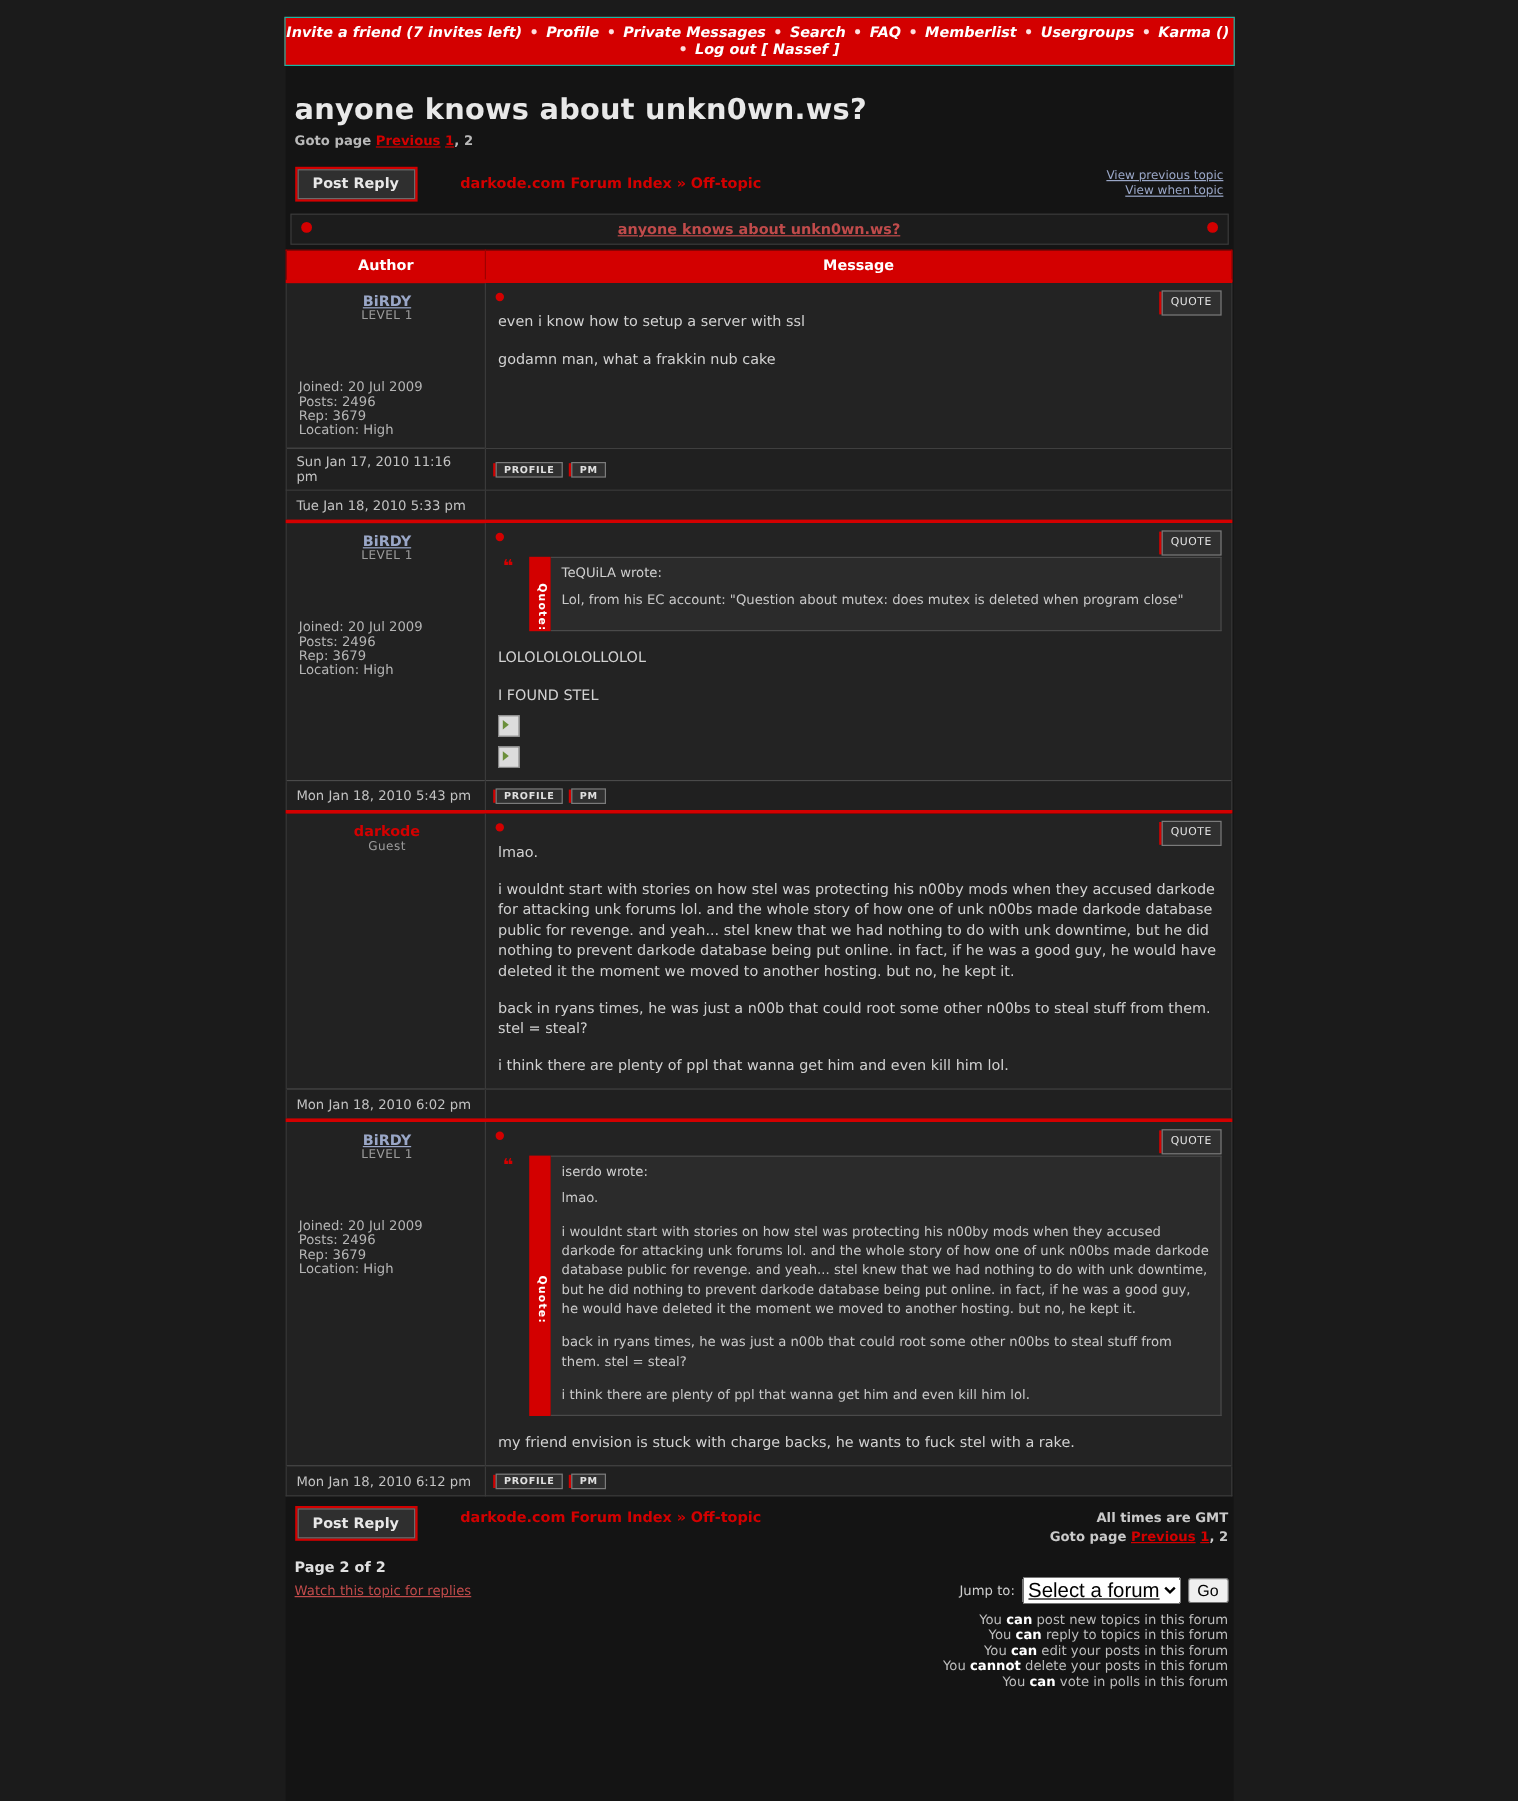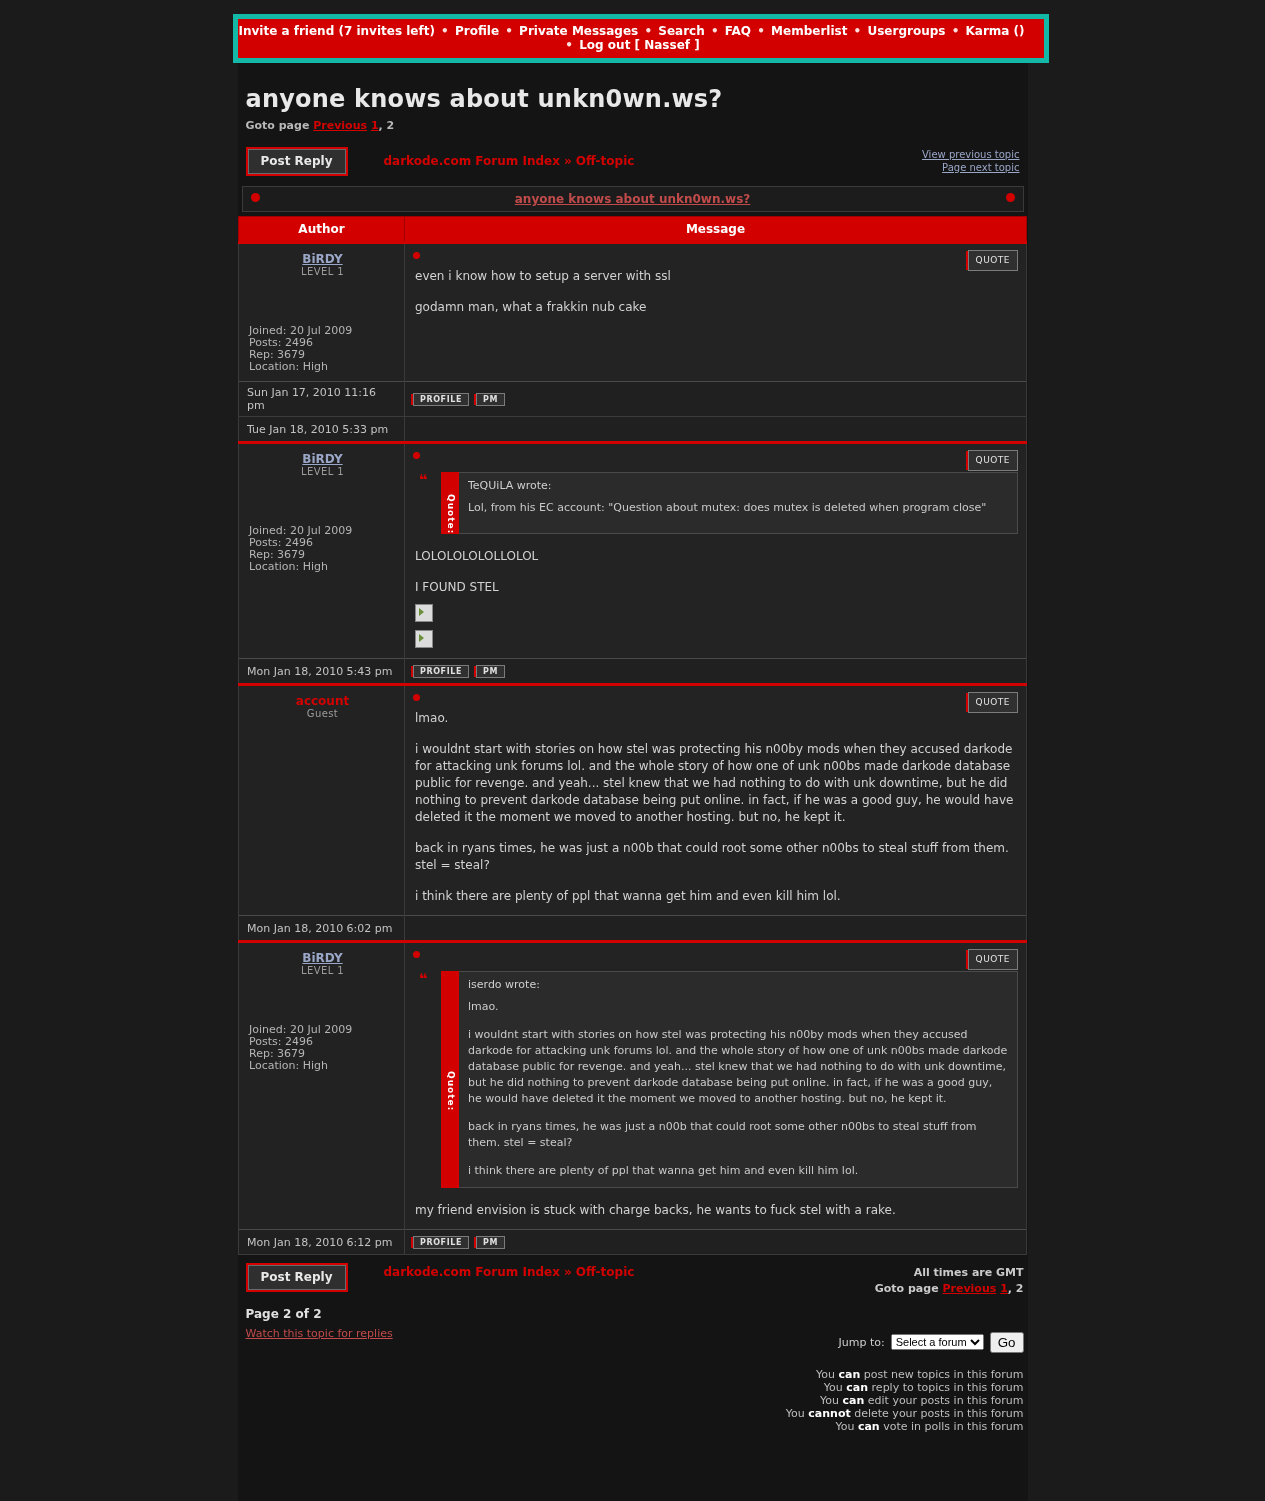--- a/index.html
+++ b/index.html
@@ -9,24 +9,24 @@
     font-size:12px;color:#c8c8c8;
   }
   .page{width:1265px;margin:0 auto;position:relative;}
   .shell{width:800px;margin:0 auto;padding-top:0;}
   .board{width:790px;margin:0 auto;background:#141414;padding:0 0 160px 0;}
 
   
   .topnav{
     width:790px;margin:14px auto 0 auto;
     background:#d30000;
-    border:5px solid #14b8a6;
+    border:1px solid #14b8a6;
     text-align:center;
-    padding:5px 16px 6px 0;
-    font-size:12px;color:#fff;font-weight:bold;
+    padding:5px 0 6px 0;
+    font-size:12px;color:#fff;font-weight:bold;font-style:italic;
   }
   .topnav a{color:#ffffff;text-decoration:none;}
   .topnav .sep{color:#ffdede;padding:0 2px;}
 
   .title{
     font-size:24px;font-weight:bold;color:#e8e8e8;
     padding:22px 0 0 8px;letter-spacing:.2px;
   }
   .goto{
     padding:6px 0 0 8px;font-size:11px;color:#b9b9b9;font-weight:bold;
@@ -127,21 +127,21 @@
   .displaybar .gobtn{font-size:11px;padding:1px 8px;margin-left:6px;}
 
   .bottomrow{display:flex;align-items:flex-start;margin:10px 4px 0 4px;}
   .times{margin-left:auto;text-align:right;font-size:11px;font-weight:bold;color:#cacaca;line-height:16px;}
   .times a{color:#d30000;text-decoration:underline;}
   .pageof{padding:10px 0 0 8px;font-size:12px;font-weight:bold;color:#e0e0e0;}
   .watch{padding:6px 0 0 8px;font-size:11px;}
   .watch a{color:#c14b4b;text-decoration:underline;}
 
   .jumprow{display:flex;justify-content:flex-end;align-items:center;margin:-18px 4px 0 4px;font-size:11px;color:#cfcfcf;}
-  .jumprow select{font-size:11px;margin:12px 6px;}
+  .jumprow select{font-size:17px;margin:0 6px;text-decoration:underline;}
   .perms{text-align:right;margin:6px 4px 0 4px;font-size:11px;color:#bdbdbd;line-height:13px;}
   .perms b{color:#ffffff;}
 </style>
 </head>
 <body>
 
 <div class="page">
   <div class="shell">
 
     <div class="topnav" id="topnav"><a href="#">Invite a friend (7 invites left)</a><span class="sep"> • </span><a href="#">Profile</a><span class="sep"> • </span><a href="#">Private Messages</a><span class="sep"> • </span><a href="#">Search</a><span class="sep"> • </span><a href="#">FAQ</a><span class="sep"> • </span><a href="#">Memberlist</a><span class="sep"> • </span><a href="#">Usergroups</a><span class="sep"> • </span><a href="#">Karma ()</a><span class="sep"> • </span><a href="#">Log out [ Nassef ]</a></div>
@@ -157,21 +157,21 @@
         <span>2</span>
       </div>
 
       <div class="barrow">
         <span class="btn">Post Reply</span>
         <span class="crumbs">
           <a href="#">darkode.com Forum Index</a><span class="chev">»</span><a href="#">Off-topic</a>
         </span>
         <span class="viewlinks">
           <a href="#">View previous topic</a>
-          <a href="#">Page next topic</a>
+          <a href="#">View when topic</a>
         </span>
       </div>
 
       <div class="topicbar">
         <span class="dot l"></span>
         <span class="dot r"></span>
         <a href="#">anyone knows about unkn0wn.ws?</a>
       </div>
 
       <table class="posts">
@@ -235,21 +235,21 @@
                 <span class="brokenimg"></span>
                 <span class="brokenimg"></span>
               </td>
             </tr>
             <tr class="footrow">
               <td class="fa">Mon Jan 18, 2010 5:43 pm</td>
               <td><span class="smallbtn">PROFILE</span><span class="smallbtn">PM</span></td>
             </tr>
             <tr class="posttop">
               <td class="authorcell colA">
-                <span class="uname guest">account</span>
+                <span class="uname guest">darkode</span>
                 <span class="rank">Guest</span>
               </td>
               <td class="msgcell colB">
                 <div class="msgtopbar">
                   <span class="minidot"></span>
                   <span class="quotebtn">QUOTE</span>
                 </div>
                 <div class="ptext">
                   <p>lmao.</p>
                   <p>i wouldnt start with stories on how stel was protecting his n00by mods when they accused darkode for attacking unk forums lol. and the whole story of how one of unk n00bs made darkode database public for revenge. and yeah... stel knew that we had nothing to do with unk downtime, but he did nothing to prevent darkode database being put online. in fact, if he was a good guy, he would have deleted it the moment we moved to another hosting. but no, he kept it.</p>

